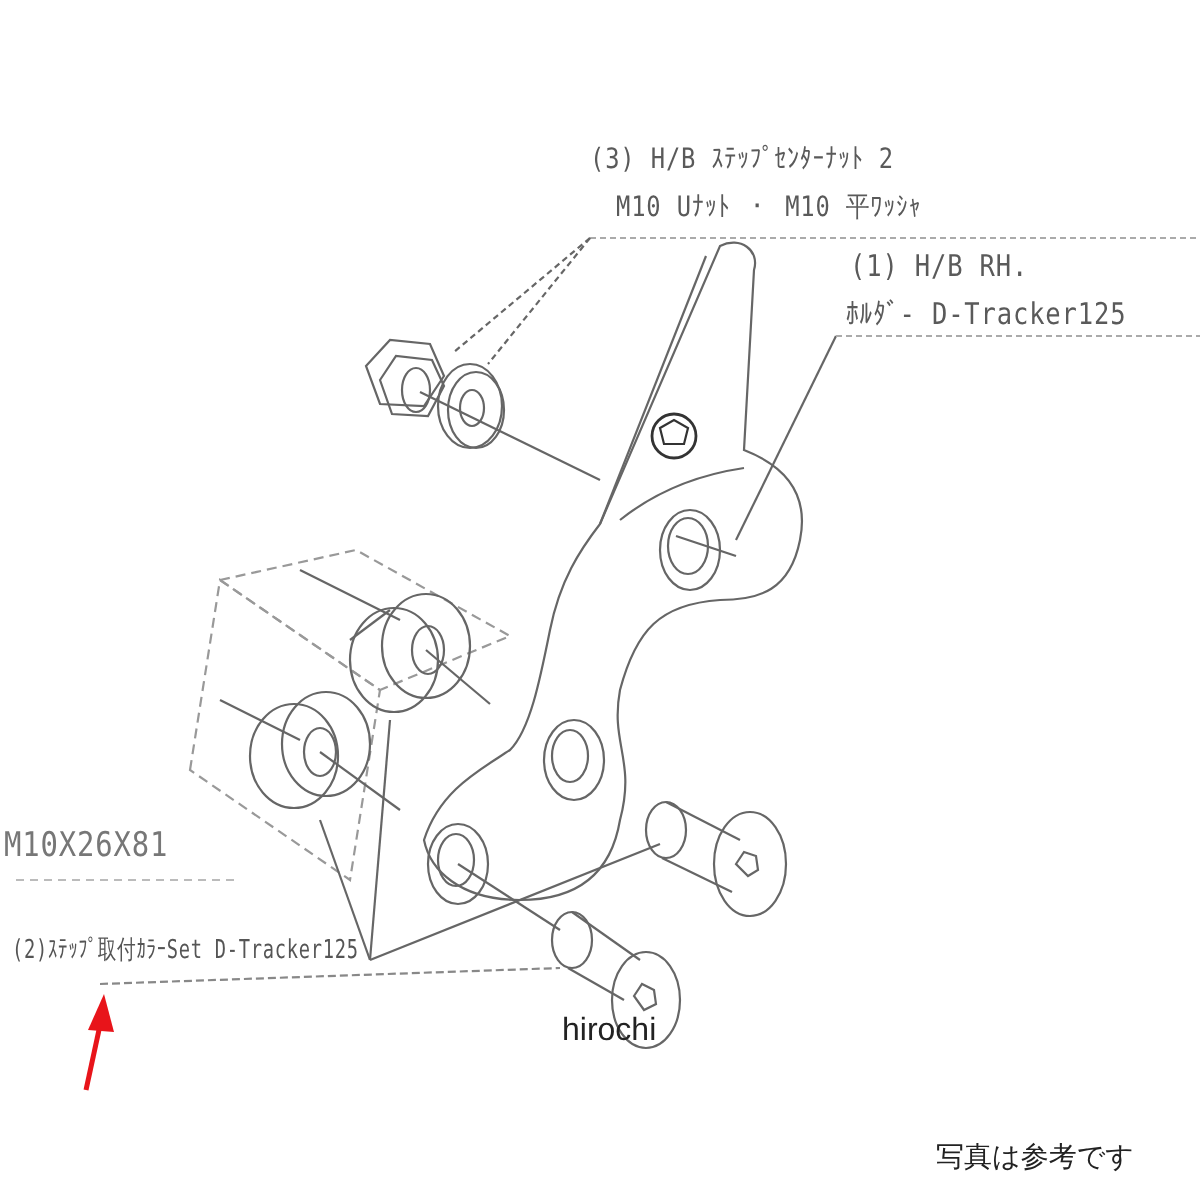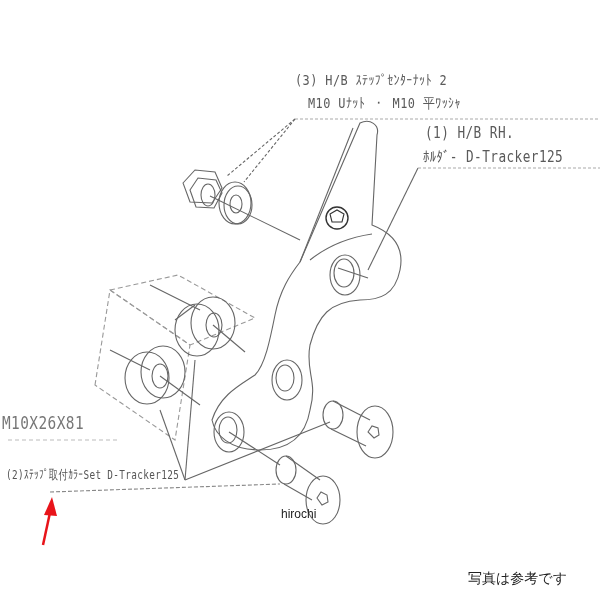--- a/index.html
+++ b/index.html
@@ -5,21 +5,21 @@
     html, body { margin:0; padding:0; background:#ffffff; }
     body { width:600px; height:600px; position:relative; overflow:hidden; font-family:"DejaVu Sans", sans-serif; }
     svg.drawing { position:absolute; left:0; top:0; width:600px; height:600px; }
     .lbl { position:absolute; white-space:nowrap; color:#5a5a5a; font-family:"DejaVu Sans Mono", monospace; letter-spacing:0.5px; }
     .l3a { left:295px; top:72px; font-size:14px; transform:scaleX(0.85); transform-origin:left; }
     .l3b { left:308px; top:95px; font-size:14px; transform:scaleX(0.85); transform-origin:left; }
     .l1a { left:425px; top:124px; font-size:15px; transform:scaleX(0.85); transform-origin:left; }
     .l1b { left:423px; top:148px; font-size:15px; transform:scaleX(0.85); transform-origin:left; }
     .lm  { left:2px; top:413px; font-size:17px; color:#777; transform:scaleX(0.85); transform-origin:left; }
     .l2  { left:6px; top:466px; font-size:13px; color:#555; transform:scaleX(0.72); transform-origin:left; }
-    .wm  { position:absolute; left:281px; top:507px; font-family:"Liberation Sans", sans-serif; font-size:12px; color:#222; }
+    .wm  { position:absolute; left:281px; top:507px; font-family:"Liberation Sans", sans-serif; font-size:16px; color:#222; }
     .note{ position:absolute; left:468px; top:570px; font-family:"DejaVu Sans", sans-serif; font-size:14px; color:#222;text-align:center; }
   </style>
 </head>
 <body>
 
 <svg class="drawing" viewBox="0 0 600 600">
   <g fill="none" stroke="#666" stroke-width="1.1">
 
     <line x1="295" y1="119" x2="600" y2="119" stroke="#aaa" stroke-dasharray="3,2"></line>
     <line x1="295" y1="119" x2="227" y2="176" stroke-dasharray="3,2"></line>

